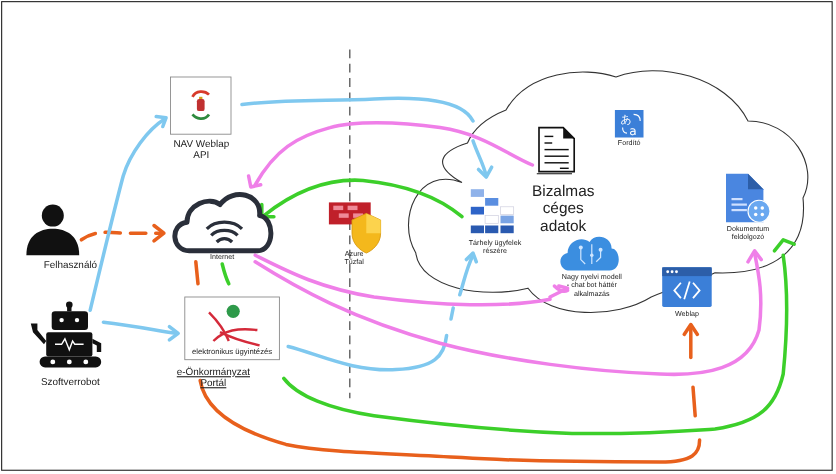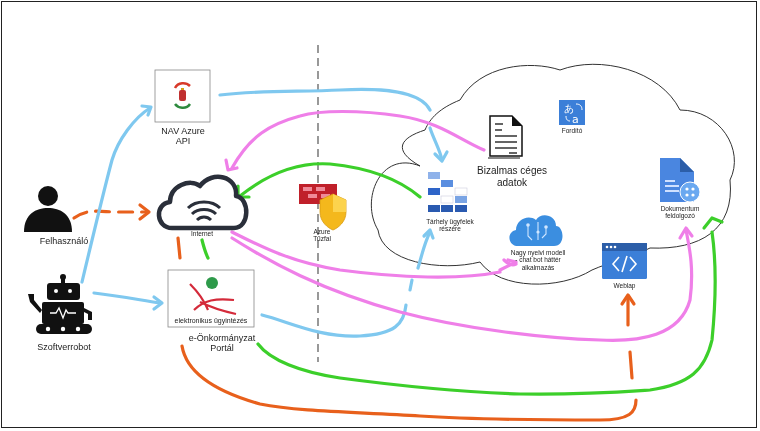--- a/index.html
+++ b/index.html
@@ -1,21 +1,21 @@
 <!DOCTYPE html>
 <html><head>
 <meta charset="utf-8">
 <style>
   html, body { margin: 0; padding: 0; background: #ffffff; }
   body { width: 760px; height: 431px; position: relative; overflow: hidden; font-family: "Liberation Sans", sans-serif; }
   #frame { position: absolute; left: 1px; top: 1px; width: 756px; height: 427px; border: 1.5px solid #222; box-sizing: border-box; }
   svg#diagram { position: absolute; left: 0; top: 0; }
   .lbl { position: absolute; text-align: center; color: #222; line-height: 1.15; white-space: pre-line; }
   .lbl-sm { font-size: 6.5px; }
-  .lbl-md { font-size: 10px; }
+  .lbl-md { font-size: 14px; }
   .lbl-lg { font-size: 9px; }
 </style>
 </head>
 <body>
 
 <div id="frame"></div>
 
 <svg id="diagram" width="760" height="431" viewBox="0 0 760 431">
 
   <line x1="318" y1="45" x2="318" y2="362" stroke="#555" stroke-width="1.2" stroke-dasharray="8,5"></line>
@@ -187,25 +187,25 @@
     <circle cx="690" cy="192" r="10" fill="#6aa8f0" stroke="#fff" stroke-width="1"></circle>
     <circle cx="687" cy="189" r="1.6" fill="#fff"></circle>
     <circle cx="693" cy="189" r="1.6" fill="#fff"></circle>
     <circle cx="687" cy="195" r="1.6" fill="#fff"></circle>
     <circle cx="693" cy="195" r="1.6" fill="#fff"></circle>
   </g>
 </svg>
 
 <div class="lbl lbl-lg" style="left:32px; top:236px; width:64px;">Felhasználó</div>
 <div class="lbl lbl-lg" style="left:22px; top:342px; width:84px;">Szoftverrobot</div>
-<div class="lbl lbl-lg" style="left:148px; top:126px; width:70px;">NAV Azure
+<div class="lbl lbl-lg" style="left:148px; top:126px; width:70px;">NAV Weblap
 API</div>
 <div class="lbl lbl-sm" style="left:180px; top:230px; width:44px;">Internet</div>
 <div class="lbl lbl-sm" style="left:168px; top:317px; width:86px; font-size:7px;">elektronikus ügyintézés</div>
-<div class="lbl lbl-lg" style="left:172px; top:333px; width:100px;">e-Önkormányzat
+<div class="lbl lbl-lg" style="left:144px; top:333px; width:100px;text-decoration:underline;">e-Önkormányzat
 Portál</div>
 <div class="lbl lbl-sm" style="left:302px; top:228px; width:40px;">Azure
 Tűzfal</div>
 <div class="lbl lbl-sm" style="left:418px; top:218px; width:64px;">Tárhely ügyfelek
 részére</div>
 <div class="lbl lbl-md" style="left:472px; top:165px; width:80px;">Bizalmas céges
 adatok</div>
 <div class="lbl lbl-sm" style="left:552px; top:127px; width:40px;">Fordító</div>
 <div class="lbl lbl-sm" style="left:500px; top:249px; width:76px;">Nagy nyelvi modell
 - chat bot háttér

